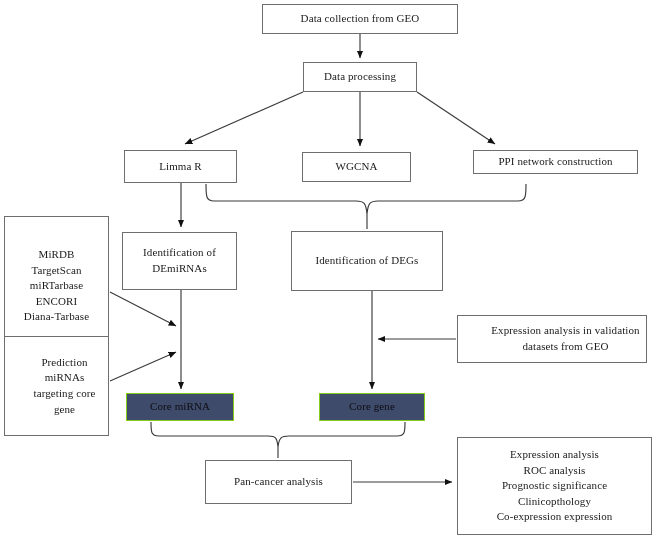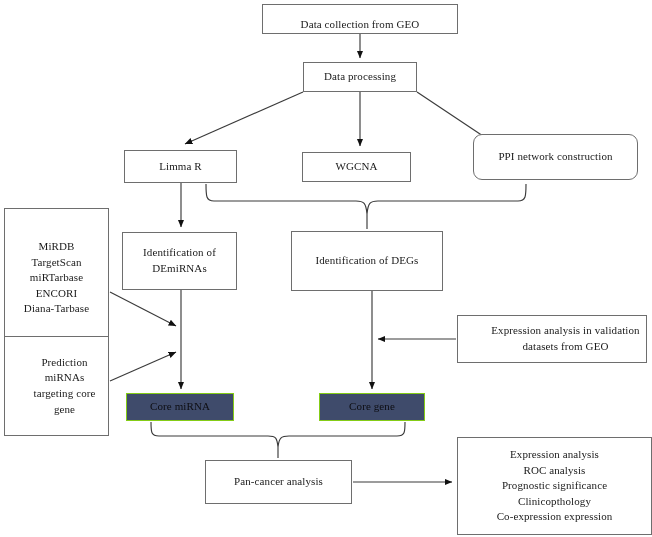--- a/index.html
+++ b/index.html
@@ -88,36 +88,36 @@
                L268,436 C276,436 277,438 278,447
                C279,438 281,436 289,436
                L397,436 C405,436 405,432 405,422"></path>
       <line x1="278" y1="447" x2="278" y2="458"></line>
 
       <line x1="353" y1="482" x2="452" y2="482" marker-end="url(#ah)"></line>
     </g>
   </svg>
 
   <div id="node-layer">
-      <div class="node" style="left: 262px; top: 4px; width: 196px; height: 30px; align-items: flex-end;">
+      <div class="node" style="left: 262px; top: 4px; width: 196px; height: 30px;">
         <span class="lines">Data collection from GEO</span>
       </div>
       <div class="node" style="left: 303px; top: 62px; width: 114px; height: 30px;">
         <span class="lines">Data processing</span>
       </div>
       <div class="node" style="left: 124px; top: 150px; width: 113px; height: 33px;">
         <span class="lines">Limma R</span>
       </div>
       <div class="node" style="left: 302px; top: 152px; width: 109px; height: 30px;">
         <span class="lines">WGCNA</span>
       </div>
-      <div class="node" style="left: 473px; top: 134px; width: 165px; height: 46px; border-radius: 9px;">
+      <div class="node" style="left: 473px; top: 150px; width: 165px; height: 24px;">
         <span class="lines">PPI network construction</span>
       </div>
-      <div class="node" style="left: 4px; top: 208px; width: 105px; height: 140px;">
+      <div class="node" style="left: 4px; top: 216px; width: 105px; height: 140px;">
         <span class="lines">MiRDB
 TargetScan
 miRTarbase
 ENCORI
 Diana-Tarbase</span>
       </div>
       <div class="node" style="left: 122px; top: 232px; width: 115px; height: 58px; font-family: Liberation Serif, serif;">
         <span class="lines">Identification of
 DEmiRNAs</span>
       </div>

